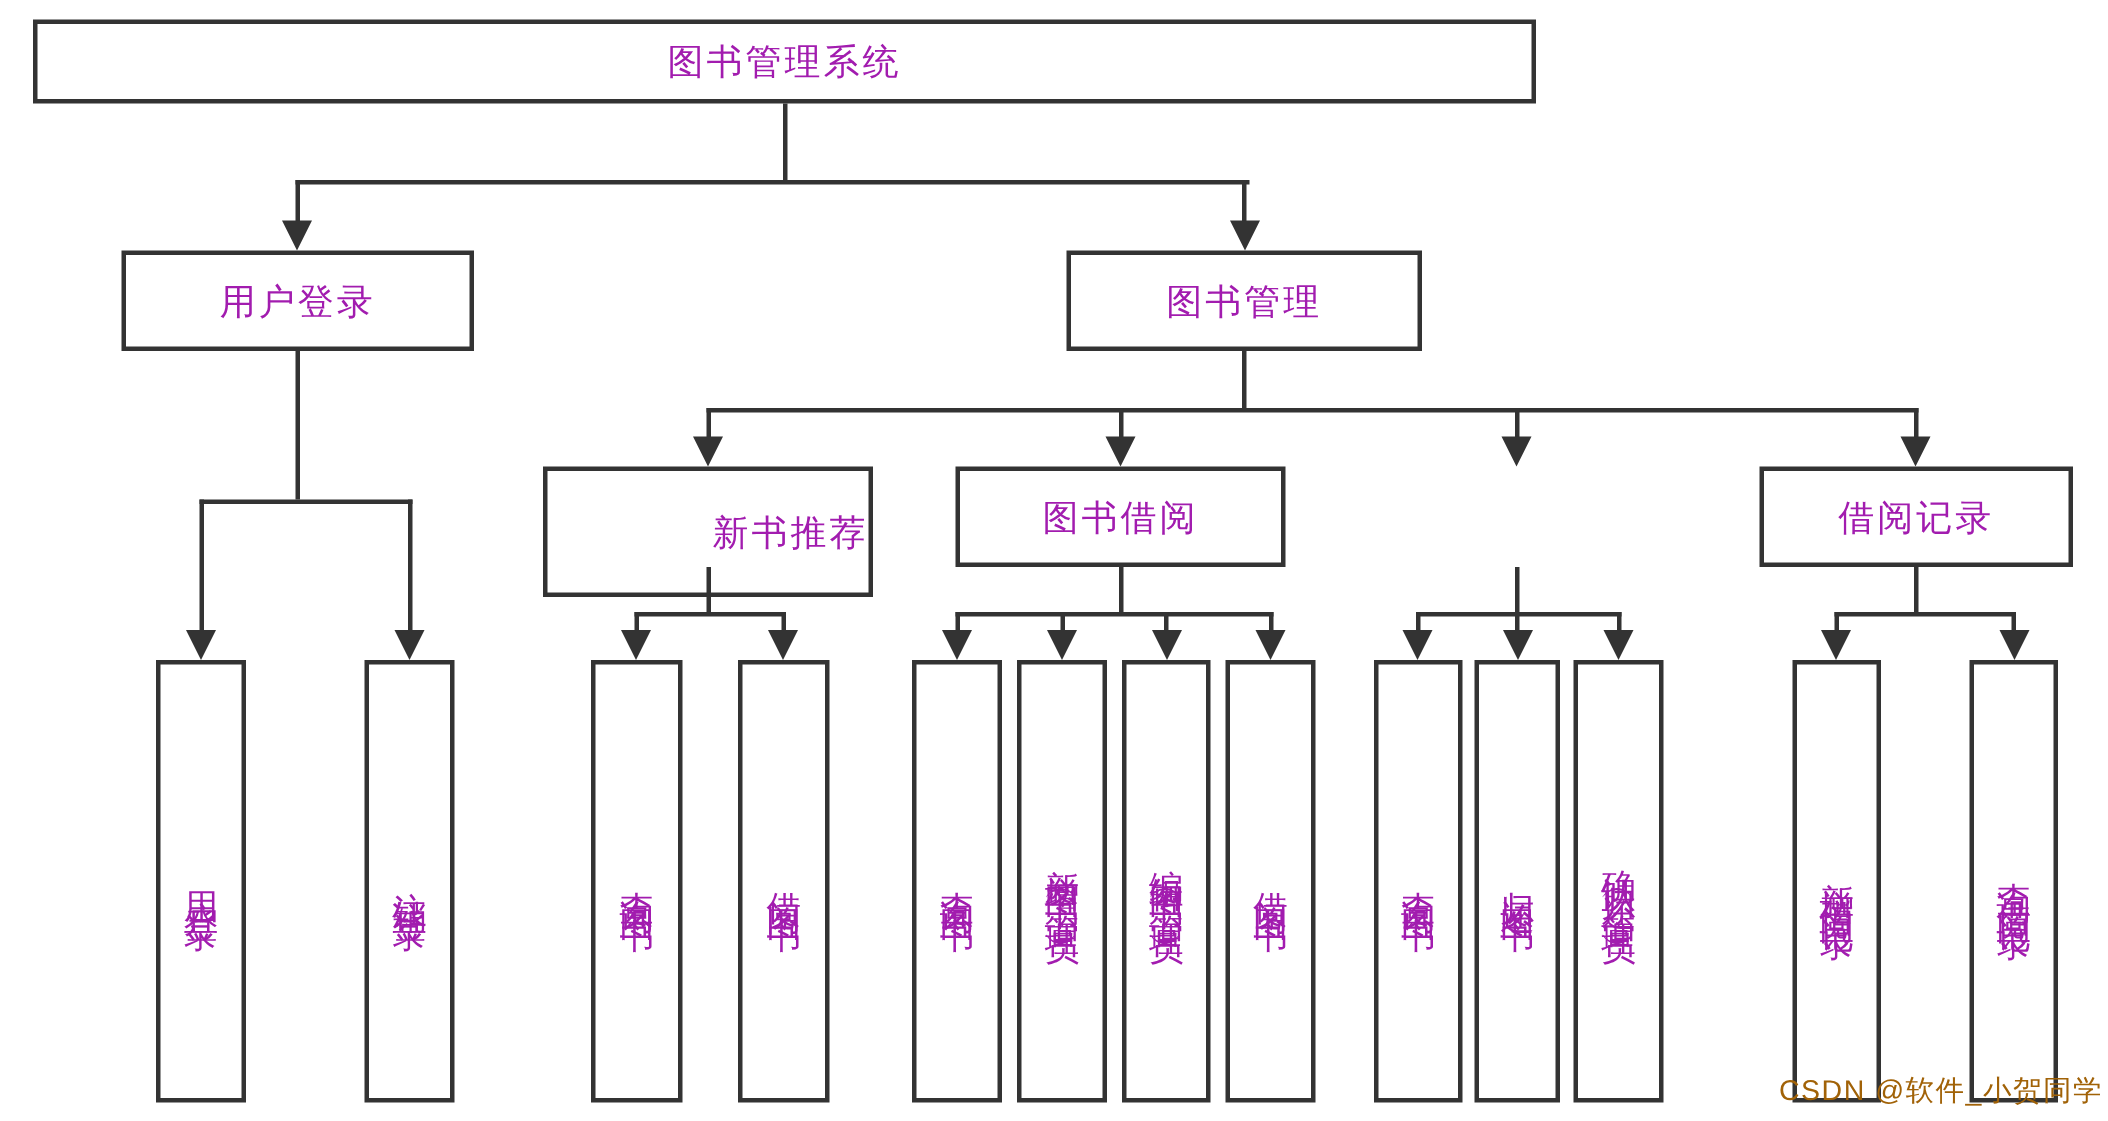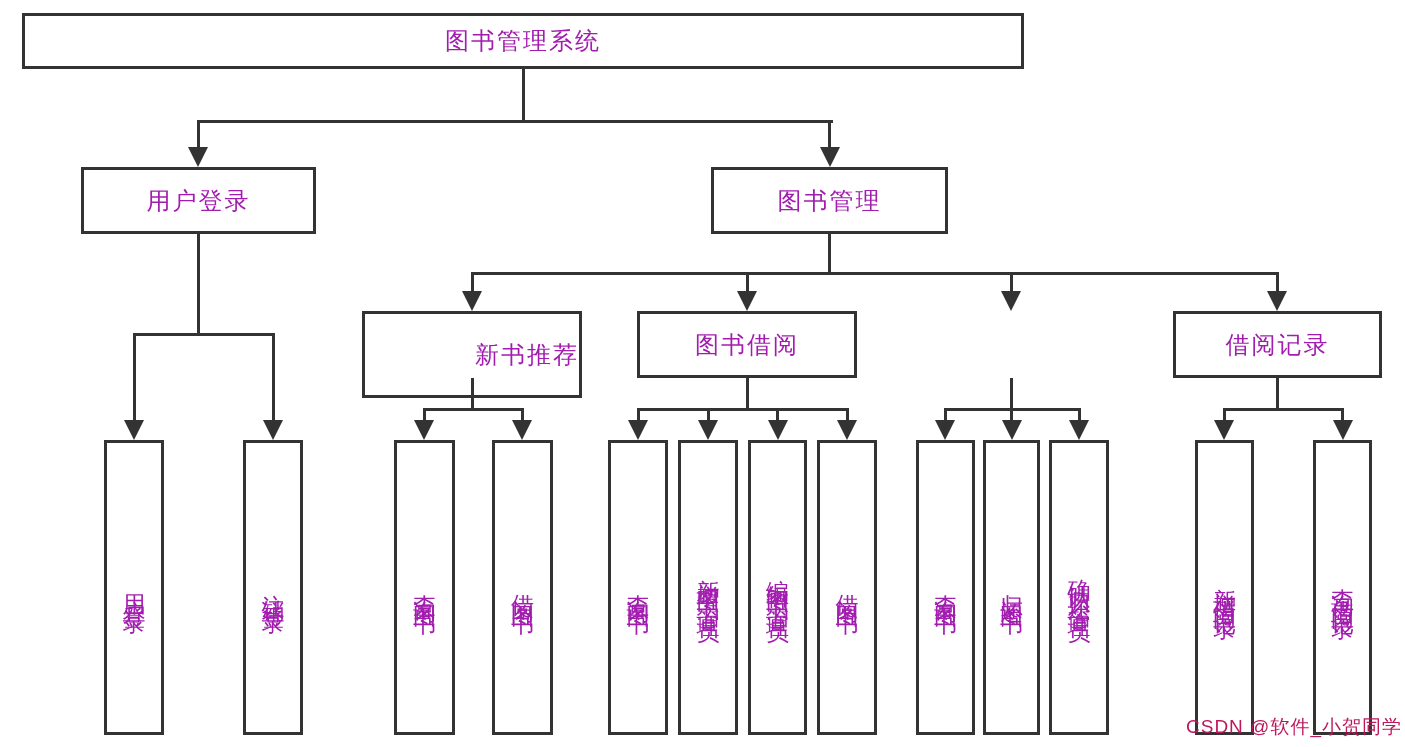--- a/index.html
+++ b/index.html
@@ -53,21 +53,21 @@
     width: 0;
     height: 0;
     border-left: 10px solid transparent;
     border-right: 10px solid transparent;
     border-top: 20px solid #333333;
   }
   .watermark {
     position: absolute;
     left: 1186px;
     top: 714px;
-    color: #be185d;
+    color: #a16207;
     font-size: 19px;
     letter-spacing: 1px;
     white-space: nowrap;
   }
 </style>
 </head>
 <body>
 
 <div class="stage">
 

